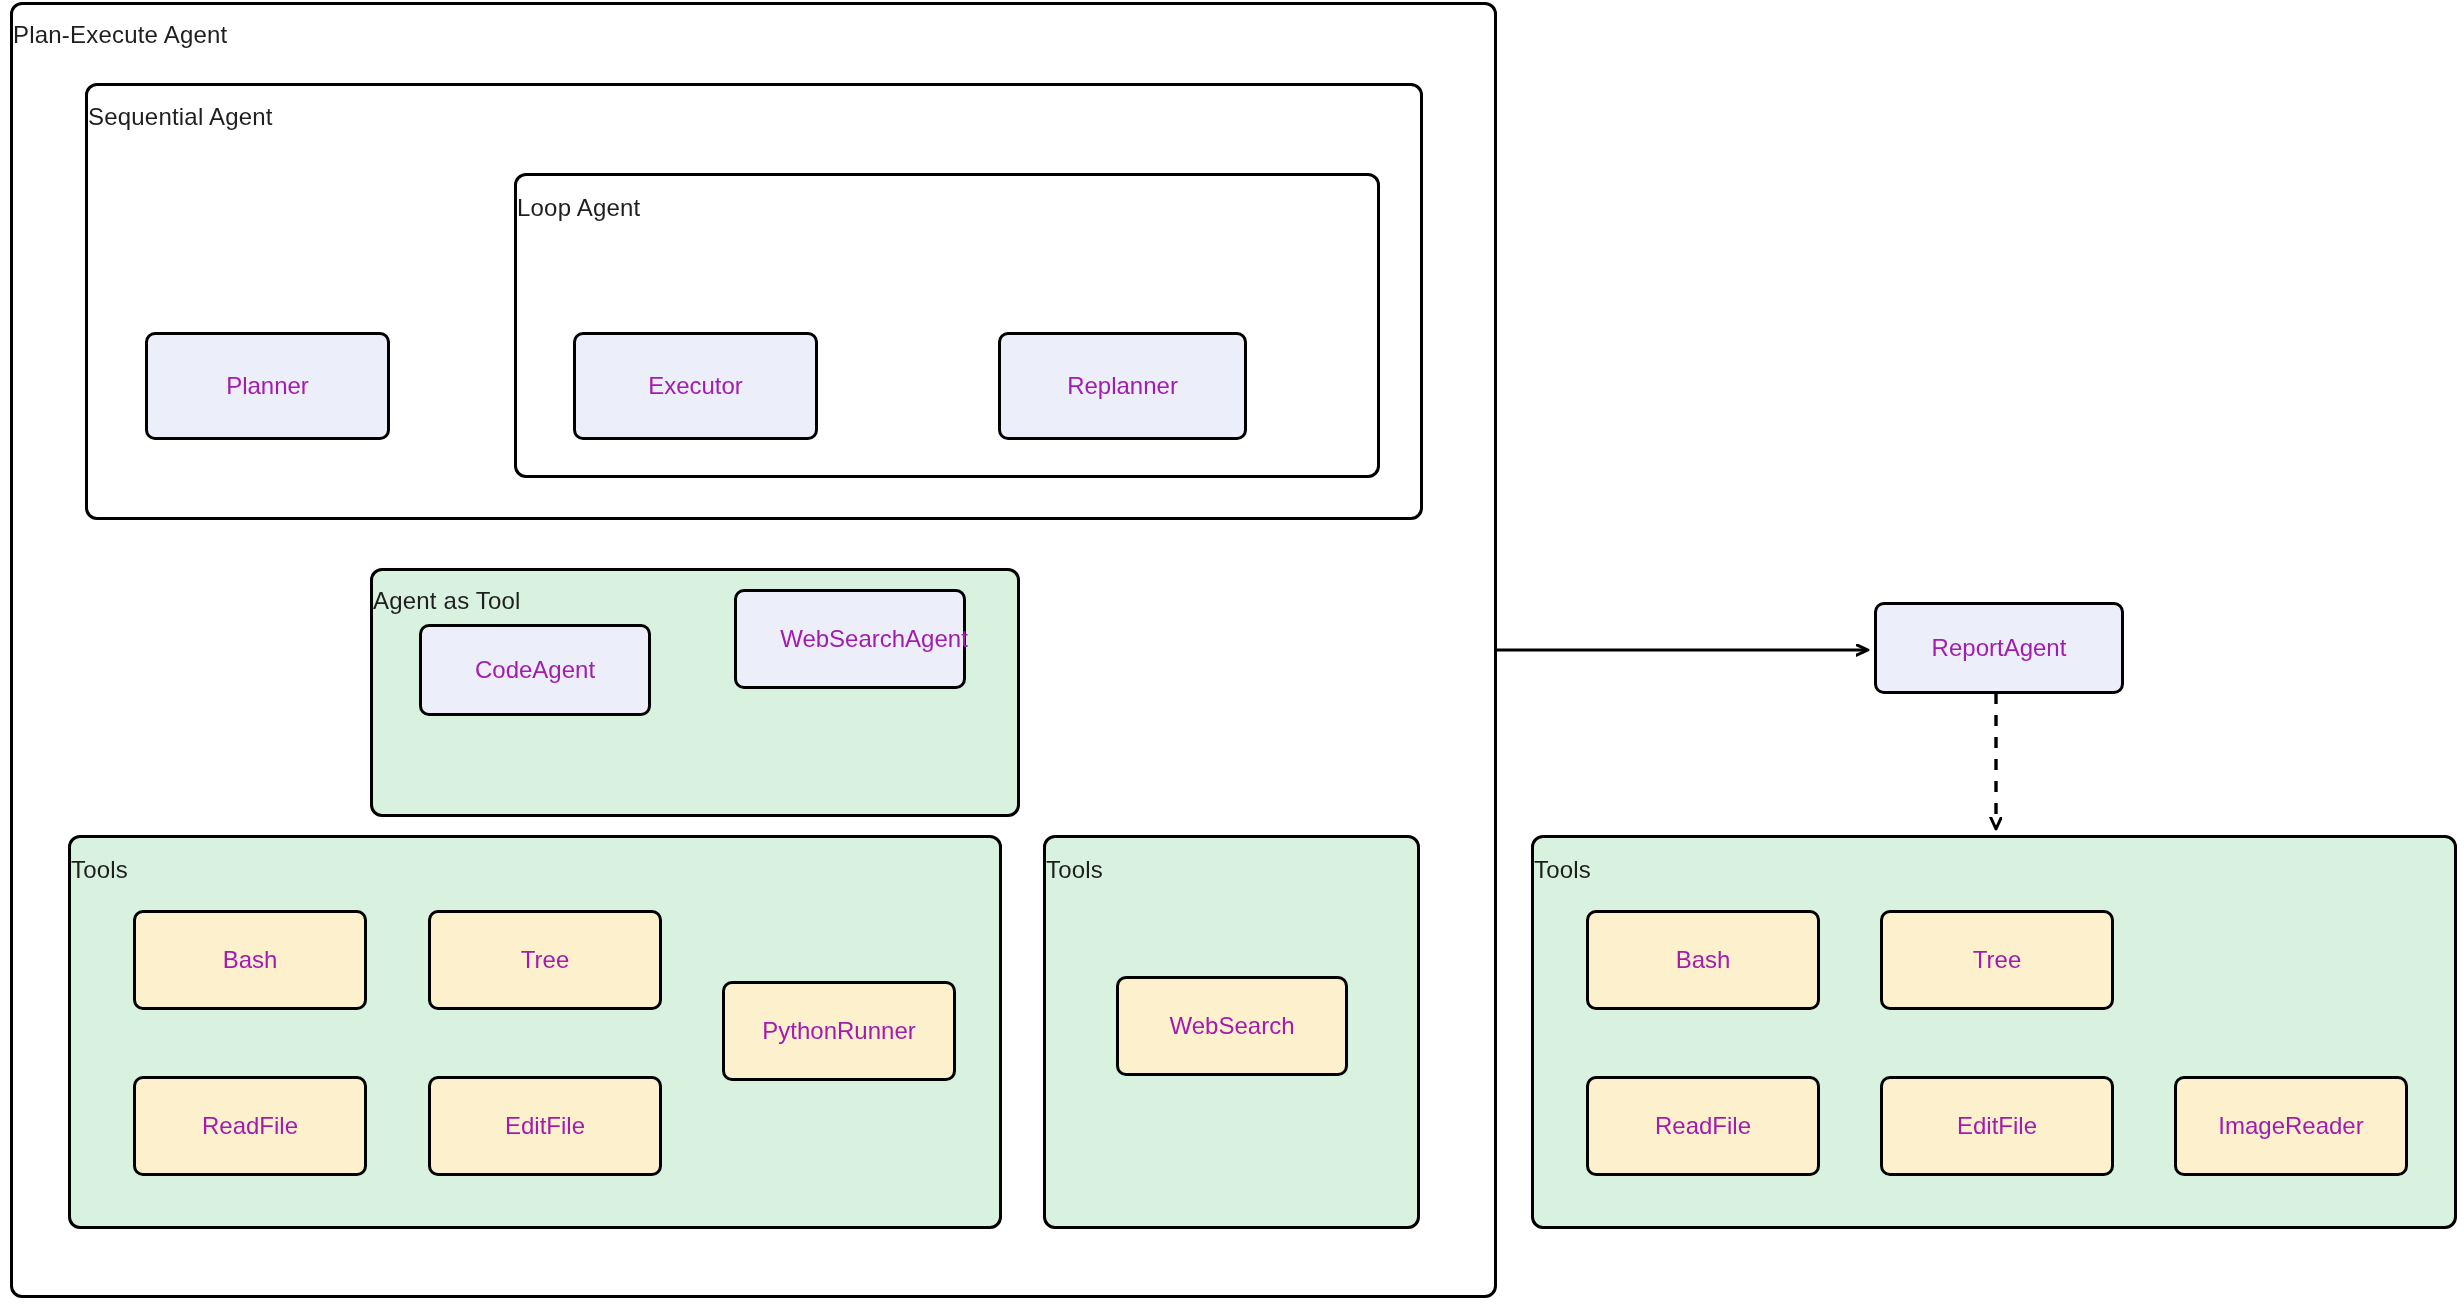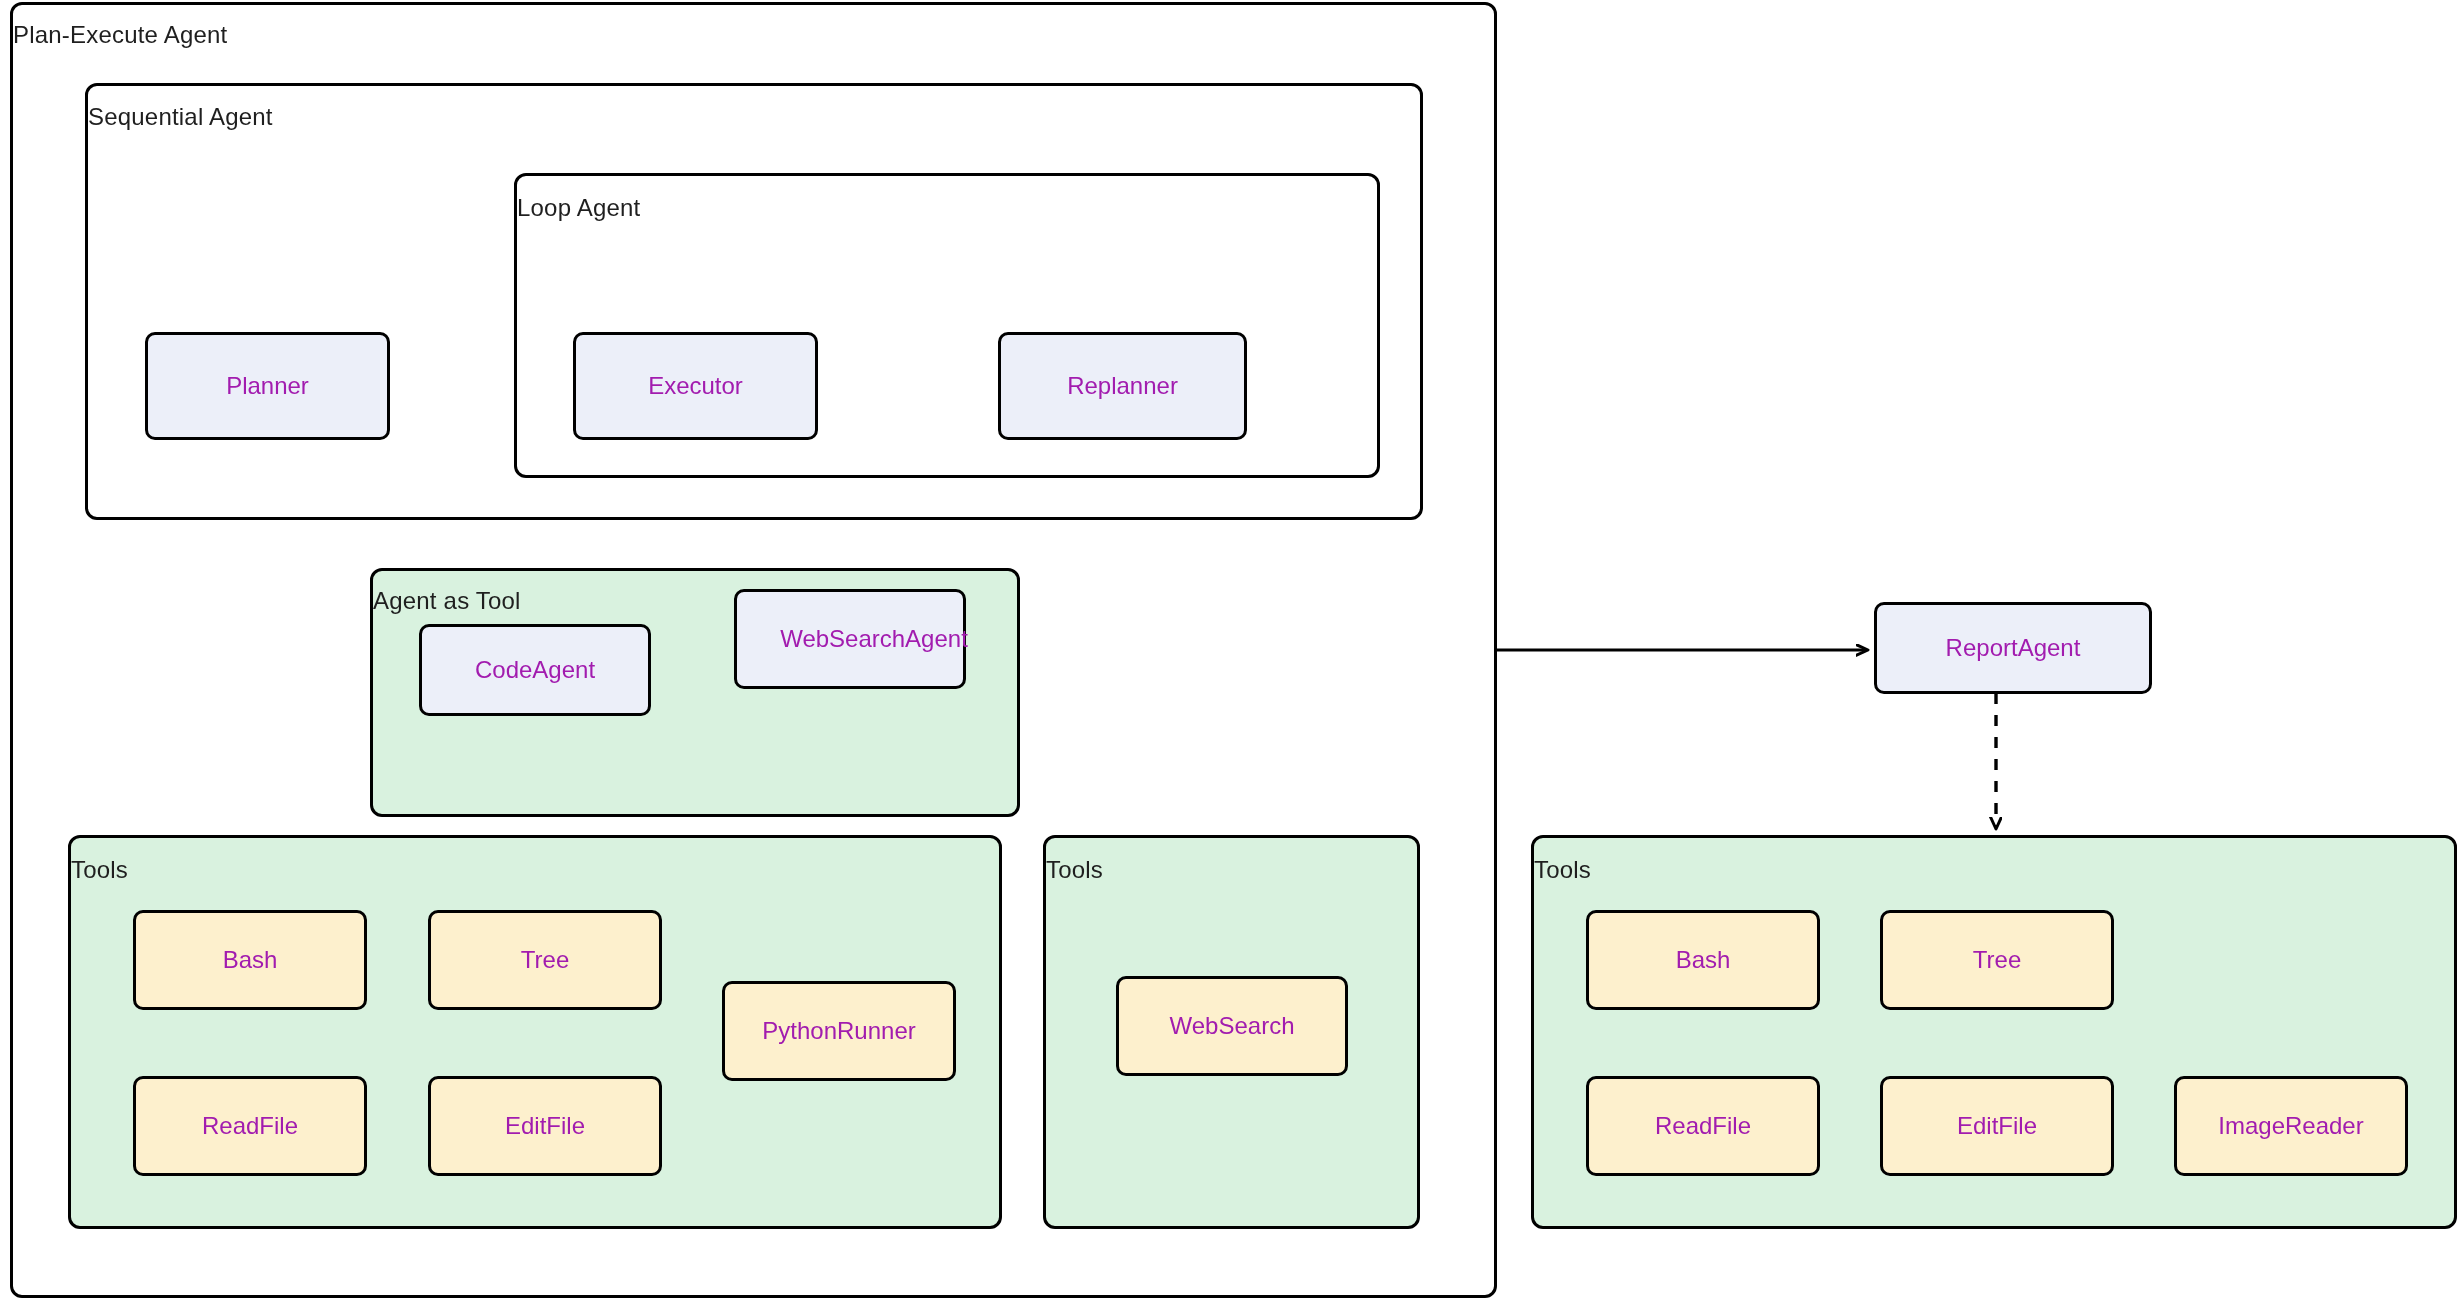--- a/index.html
+++ b/index.html
@@ -130,21 +130,21 @@
   <div class="box blue" style="left:145px; top:332px; width:245px; height:108px;">Planner</div>
 
   <div class="box blue" style="left:573px; top:332px; width:245px; height:108px;">Executor</div>
 
   <div class="box blue" style="left:998px; top:332px; width:249px; height:108px;">Replanner</div>
 
   <div class="box blue" style="left:419px; top:624px; width:232px; height:92px;">CodeAgent</div>
 
   <div class="box blue" style="left:734px; top:589px; width:232px; height:100px;padding-left:48px;">WebSearchAgent</div>
 
-  <div class="box blue" style="left:1874px; top:602px; width:278px; height:92px;">ReportAgent</div>
+  <div class="box blue" style="left:1874px; top:602px; width:250px; height:92px;">ReportAgent</div>
 
   <div class="box yellow" style="left:133px; top:910px; width:234px; height:100px;">Bash</div>
 
   <div class="box yellow" style="left:428px; top:910px; width:234px; height:100px;">Tree</div>
 
   <div class="box yellow" style="left:722px; top:981px; width:234px; height:100px;">PythonRunner</div>
 
   <div class="box yellow" style="left:133px; top:1076px; width:234px; height:100px;">ReadFile</div>
 
   <div class="box yellow" style="left:428px; top:1076px; width:234px; height:100px;">EditFile</div>

